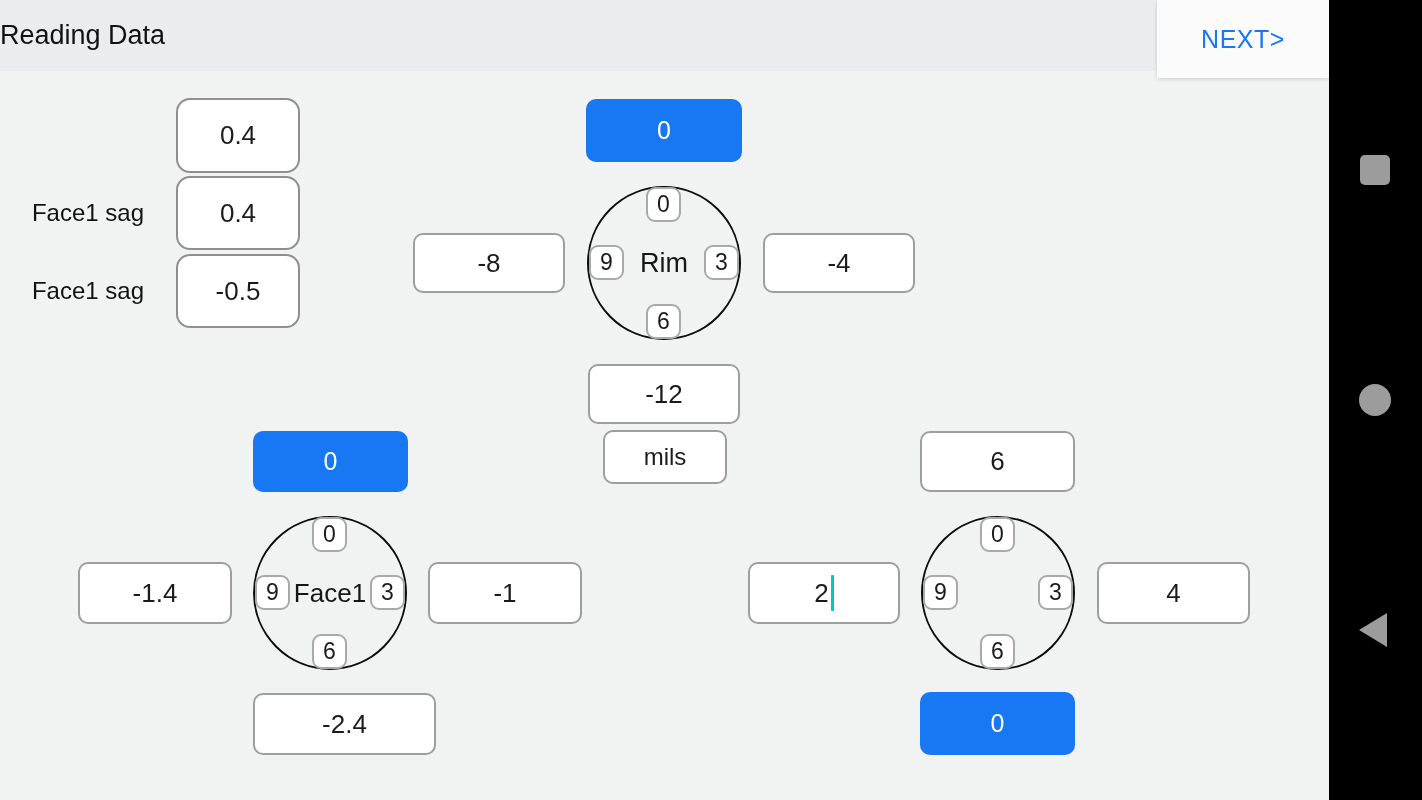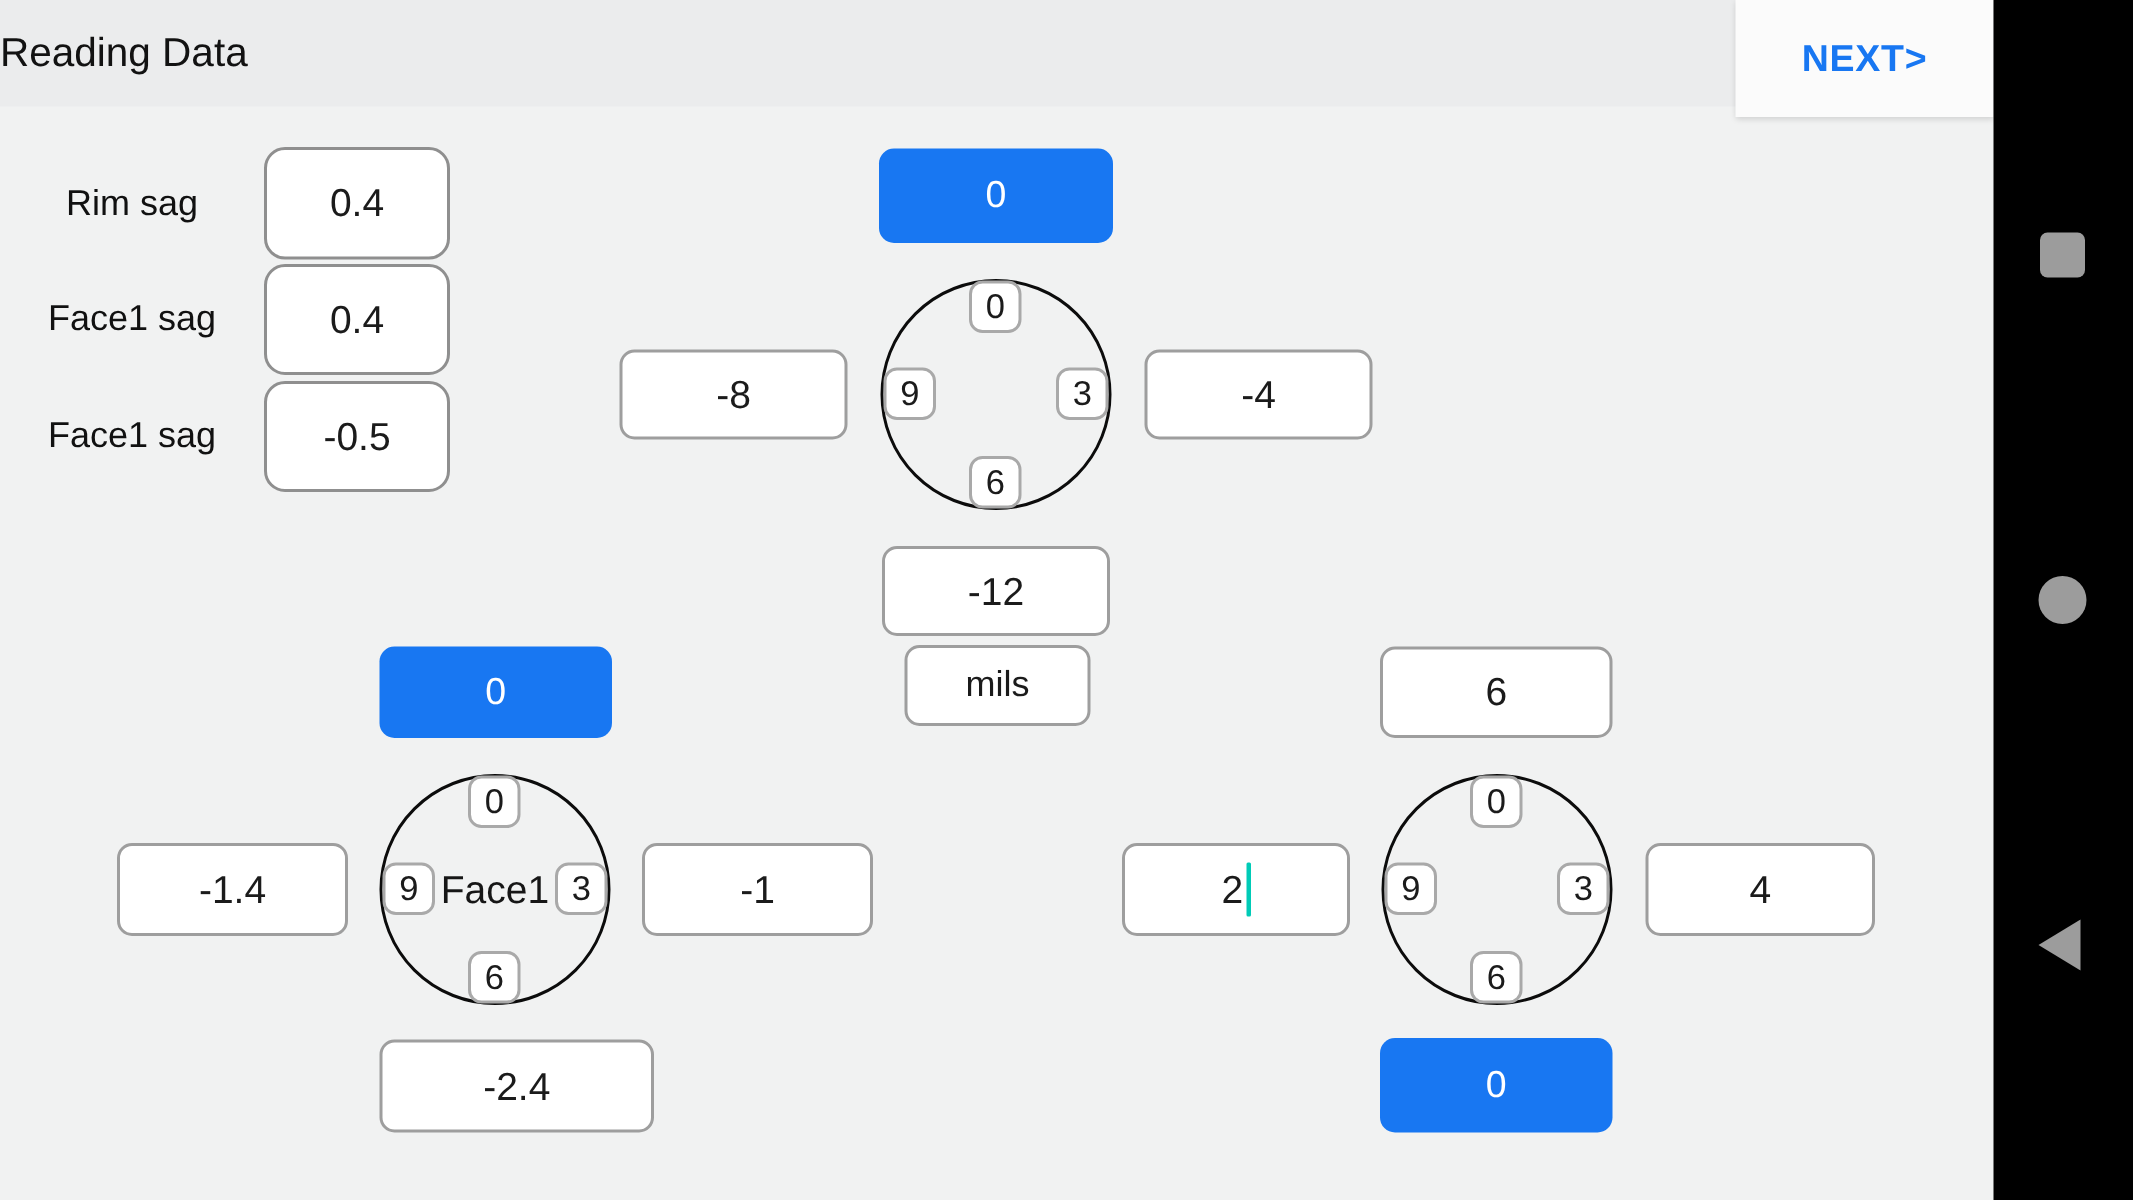--- a/index.html
+++ b/index.html
@@ -5,21 +5,21 @@
   html,body{margin:0;padding:0;background:#000;}
   .screen{position:relative;width:1422px;height:800px;background:#f1f2f2;overflow:hidden;
           font-family:"Liberation Sans",sans-serif;color:#161616;}
   .abs{position:absolute;box-sizing:border-box;}
   .header{left:0;top:0;width:1329px;height:71px;background:#ebeced;}
   .title{left:0;top:0;width:1329px;height:71px;line-height:71px;text-align:left;
          font-size:27px;color:#121212;}
   .next-panel{left:1157px;top:0;width:172px;height:78px;background:#fbfbfb;
               box-shadow:0 1px 4px rgba(0,0,0,0.15);display:flex;align-items:center;justify-content:center;
               border:none;cursor:pointer;}
-  .next-label{font-size:25px;font-weight:bold;color:var(--accent-blue,#1877f2);letter-spacing:0.5px;}
+  .next-label{font-size:25px;font-weight:normal;color:var(--accent-blue,#1877f2);letter-spacing:0.5px;}
   .box{background:#fff;border:2px solid #9e9e9e;border-radius:10px;display:flex;
        align-items:center;justify-content:center;font-size:26px;color:#1b1b1b;}
   .sag-box{border-radius:14px;border-color:#8f8f8f;}
   .sag-label{display:flex;align-items:center;justify-content:center;font-size:24px;color:#111;}
   .blue-btn{background:var(--accent-blue,#1877f2);border:none;border-radius:10px;color:#fff;
             font-size:25px;display:flex;align-items:center;justify-content:center;cursor:pointer;
             font-family:"Liberation Sans",sans-serif;}
   .circle{border:2px solid #0c0c0c;border-radius:50%;background:transparent;}
   .chip{width:35px;height:35px;background:#fff;border:2px solid #a9a9a9;border-radius:9px;
         display:flex;align-items:center;justify-content:center;font-size:23px;color:#1b1b1b;}
@@ -39,32 +39,32 @@
 <body>
 
 <div class="screen">
 
   <div class="abs header"></div>
   <div class="abs title">Reading Data</div>
   <button class="abs next-panel">
     <span class="next-label">NEXT&gt;</span>
   </button>
 
-  <div class="abs sag-label" style="left:0;top:98px;width:176px;height:75px">Rim sag</div>
   <div class="abs box sag-box" style="left:176px;top:98px;width:124px;height:75px">0.4</div>
 
   <div class="abs sag-label" style="left:0;top:176px;width:176px;height:74px">Face1 sag</div>
   <div class="abs box sag-box" style="left:176px;top:176px;width:124px;height:74px">0.4</div>
 
   <div class="abs sag-label" style="left:0;top:254px;width:176px;height:74px">Face1 sag</div>
   <div class="abs box sag-box" style="left:176px;top:254px;width:124px;height:74px">-0.5</div>
 
   <button class="abs blue-btn" style="left:586px;top:99px;width:156px;height:63px">0</button>
 
   <div class="abs circle" style="left:587px;top:186px;width:154px;height:154px"></div>
+  <div class="abs dial-name" style="left:614px;top:236px;width:100px;height:54px;font-size:27px">Rim</div>
 
   <div class="abs chip" style="left:646px;top:187px">0</div>
   <div class="abs chip" style="left:589px;top:245px">9</div>
   <div class="abs chip" style="left:704px;top:245px">3</div>
   <div class="abs chip" style="left:646px;top:304px">6</div>
 
   <div class="abs box" style="left:413px;top:233px;width:152px;height:60px">-8</div>
   <div class="abs box" style="left:763px;top:233px;width:152px;height:60px">-4</div>
   <div class="abs box" style="left:588px;top:364px;width:152px;height:60px">-12</div>
   <div class="abs box" style="left:603px;top:430px;width:124px;height:54px;font-size:24px">mils</div>

